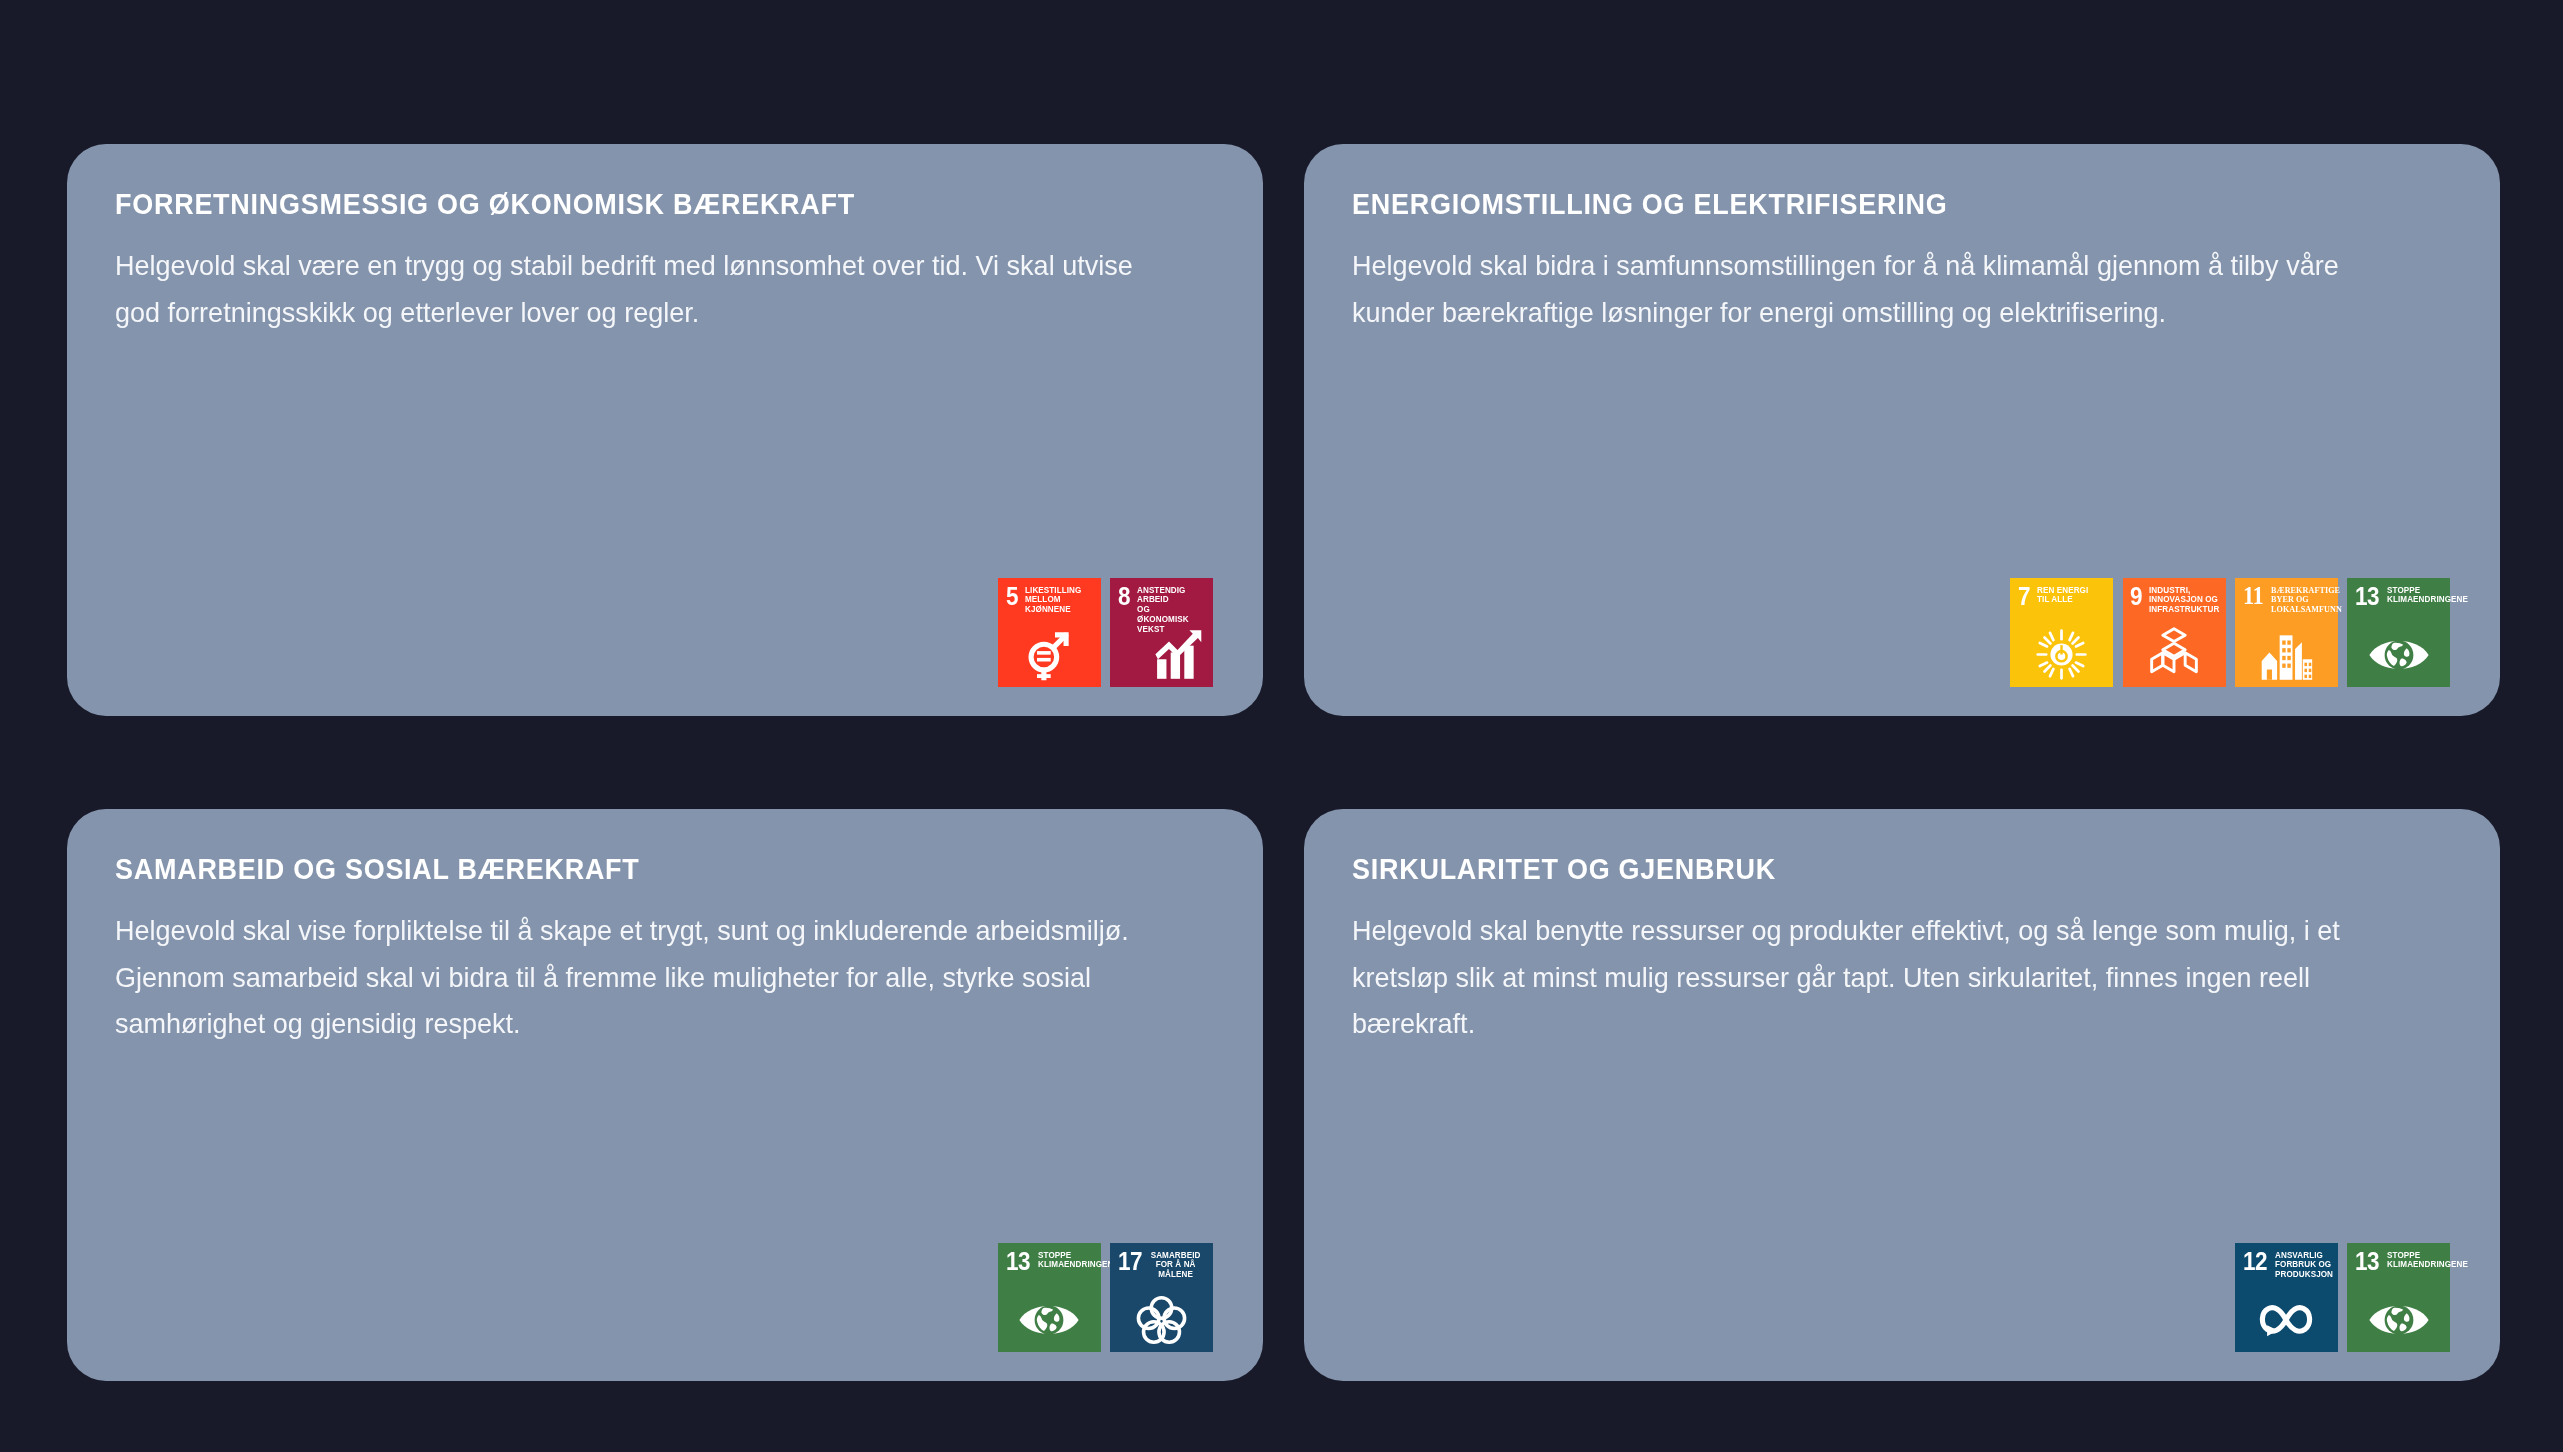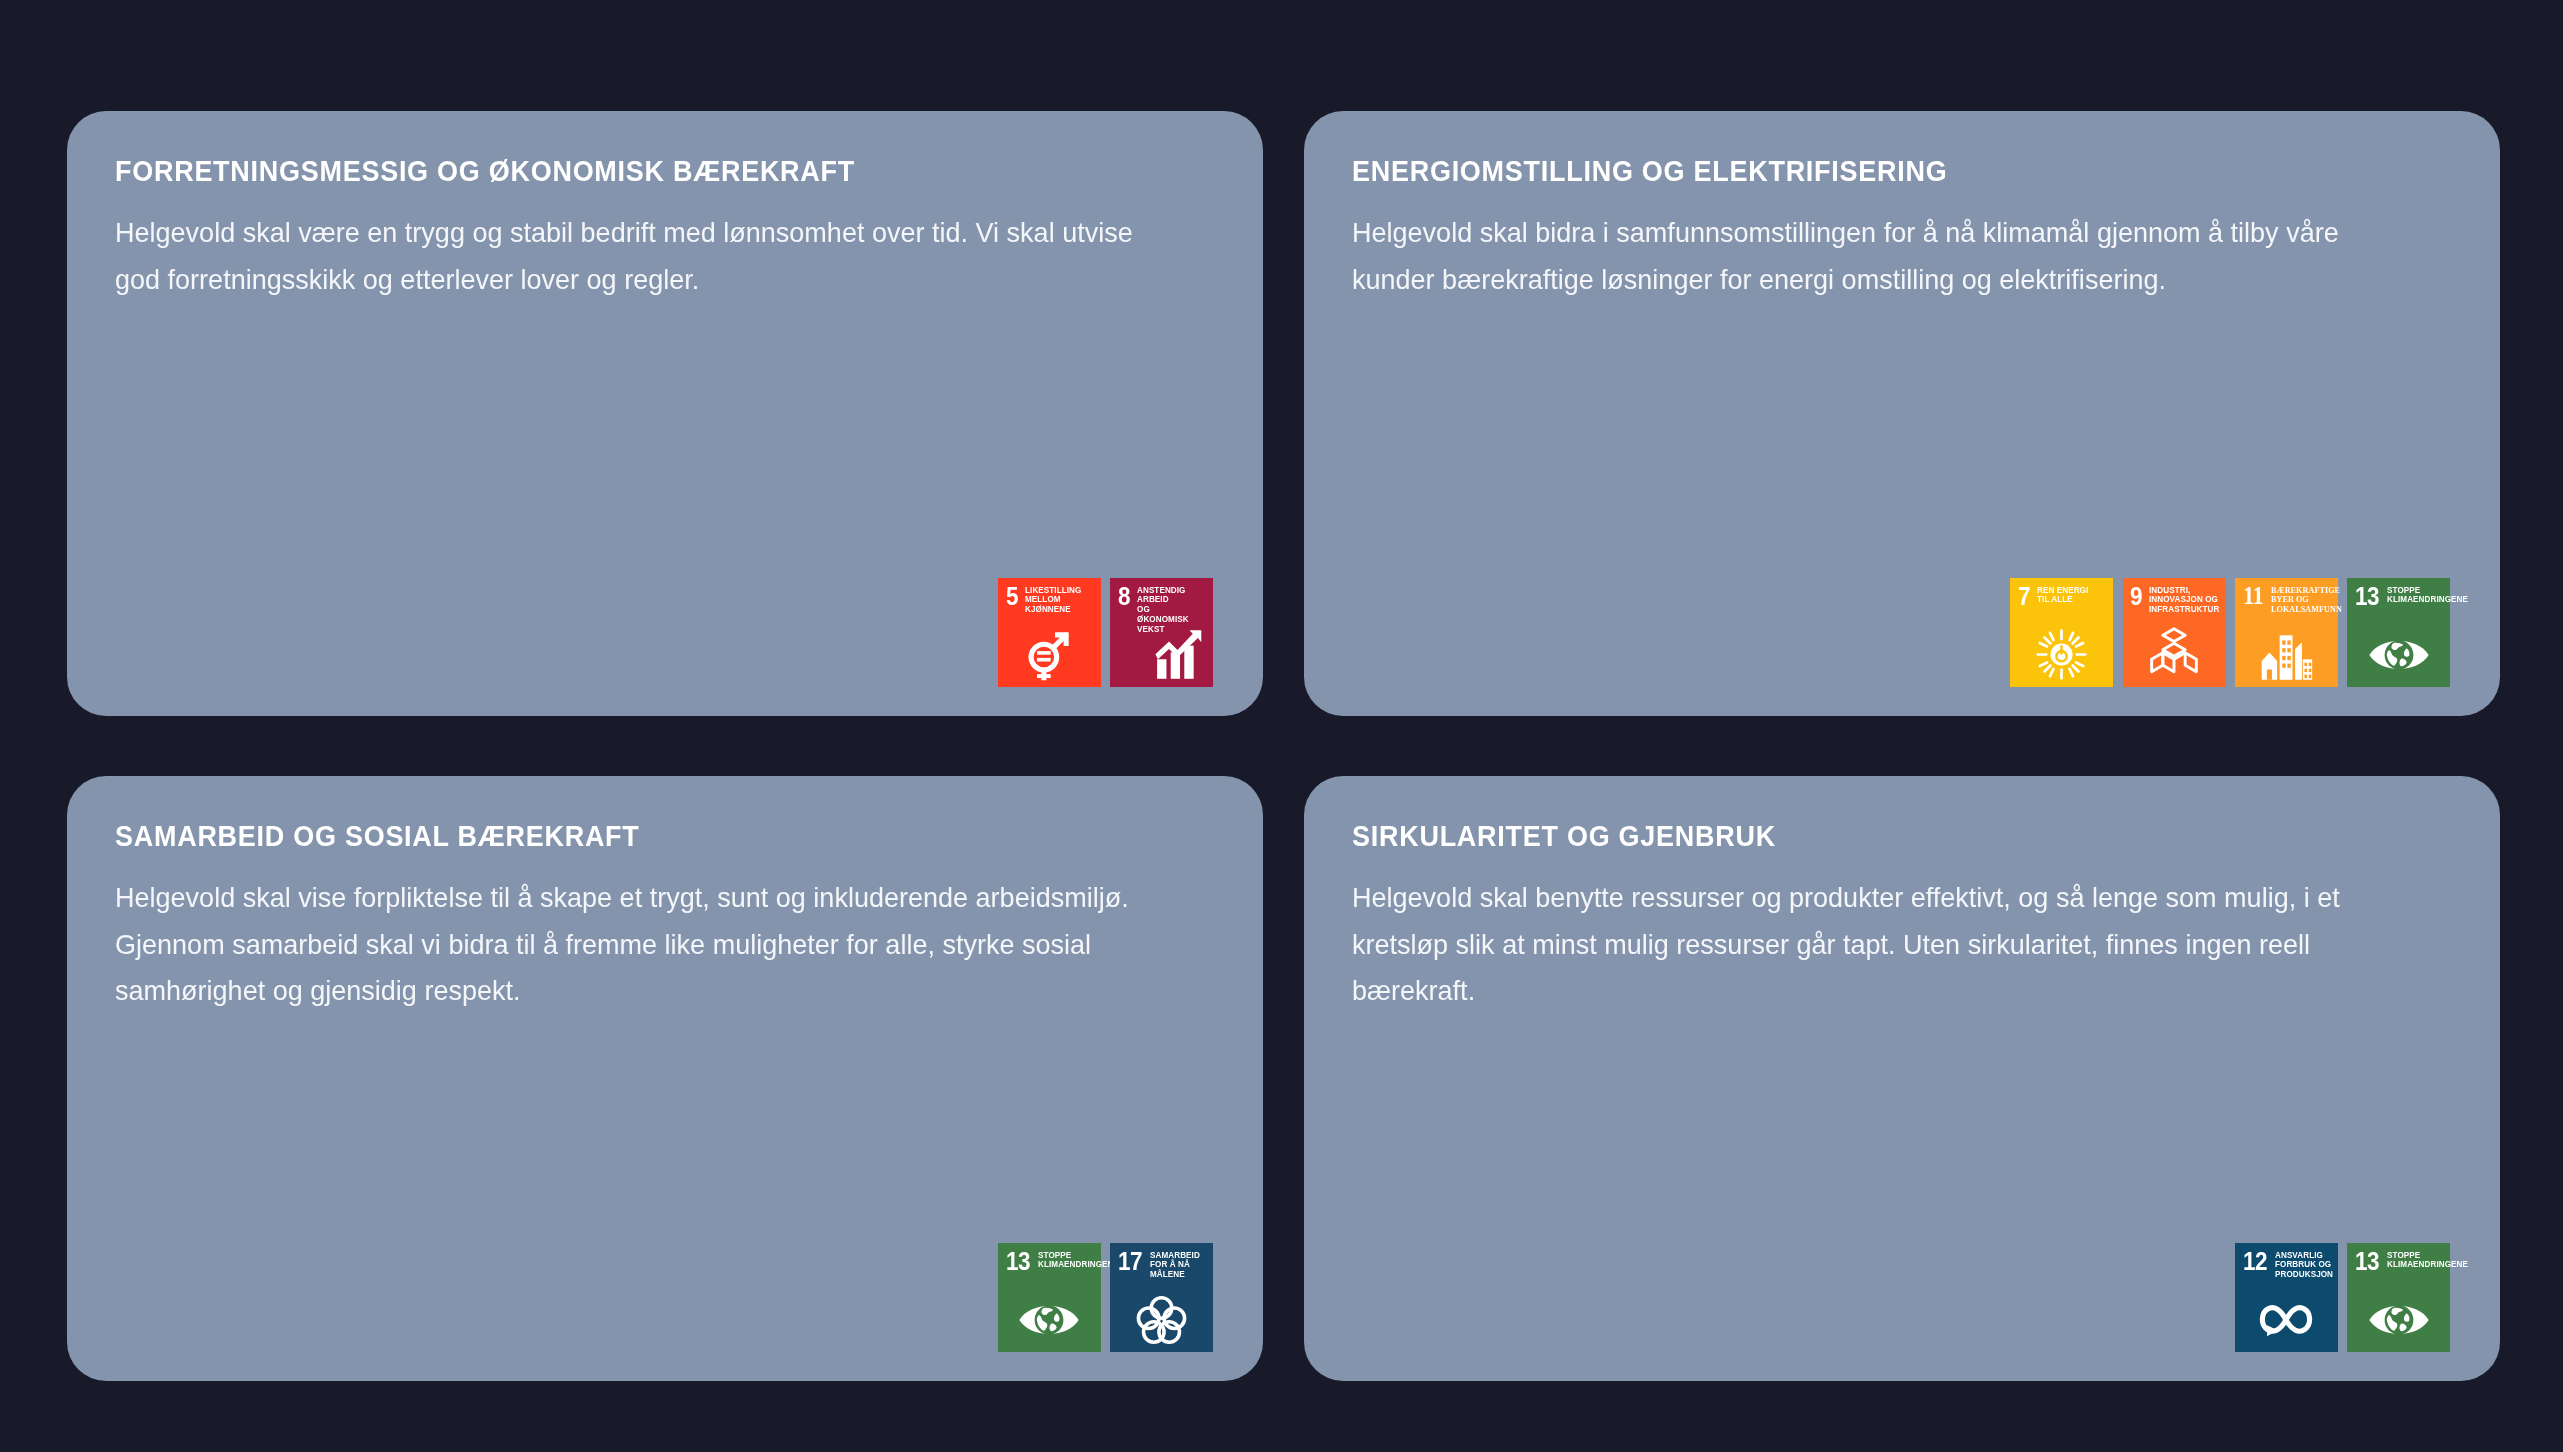--- a/index.html
+++ b/index.html
@@ -25,20 +25,21 @@
   }
 
   .card {
     position:relative;
     background:#8494ac;
     border-radius:39px;
     padding:44px 48px 29px 48px;
     display:flex;
     flex-direction:column;
     overflow:hidden;
+    margin-top:33px;
   }
 
   .card-heading {
     color:#ffffff;
     font-size:29px;
     font-weight:bold;
     letter-spacing:0.8px;
     line-height:1.15;
     text-transform:uppercase;
     margin-bottom:22px;
@@ -290,21 +291,21 @@
         <circle cx="36" cy="26" r="17" fill="#3F7E44"></circle>
         <g fill="#ffffff">
           <path d="M29 12 c4 -1 9 0 12 2 c-2 3 -6 2 -7 5 c-2 2 -6 1 -7 -2 c0 -2 1 -4 2 -5 z"></path>
           <path d="M45 18 c3 2 4 6 3 9 c-2 2 -5 1 -6 -1 c-1 -3 1 -6 3 -8 z"></path>
           <path d="M24 20 c3 1 3 5 5 7 c2 2 5 2 5 5 c0 3 -2 5 -4 7 c-4 -2 -7 -6 -8 -11 c-1 -3 0 -6 2 -8 z"></path>
           <path d="M39 30 c3 0 6 2 6 5 c-1 3 -4 5 -7 4 c-2 -2 -2 -7 1 -9 z"></path>
         </g>
       </svg>
           </div>
         </div>
-        <div class="sdg" style="background: rgb(25, 72, 106);">
+        <div class="sdg" style="background: rgb(25, 72, 106); text-align: center;">
           <div class="sdg-top">
             <div class="sdg-num">17</div>
             <div class="sdg-label">SAMARBEID
 FOR Å NÅ MÅLENE</div>
           </div>
           <div class="sdg-glyph">
             <svg width="53" height="50" viewBox="0 0 62 58">
         <g fill="none" stroke="#ffffff" stroke-width="4.2">
           <circle cx="31" cy="15" r="12"></circle>
           <circle cx="16" cy="27" r="12"></circle>

